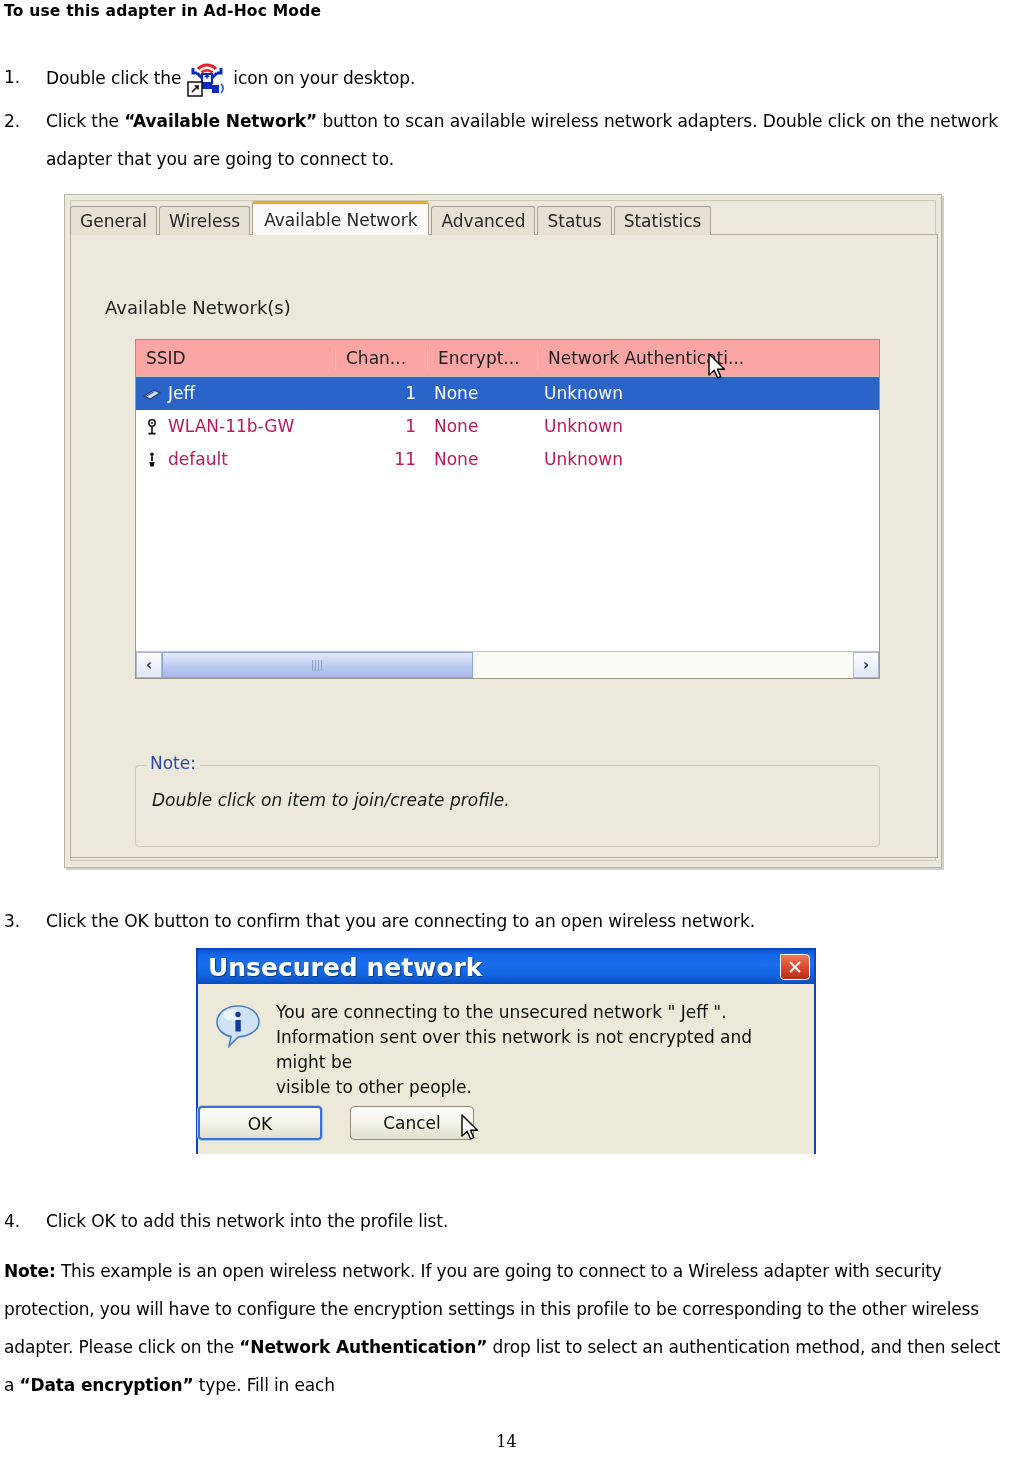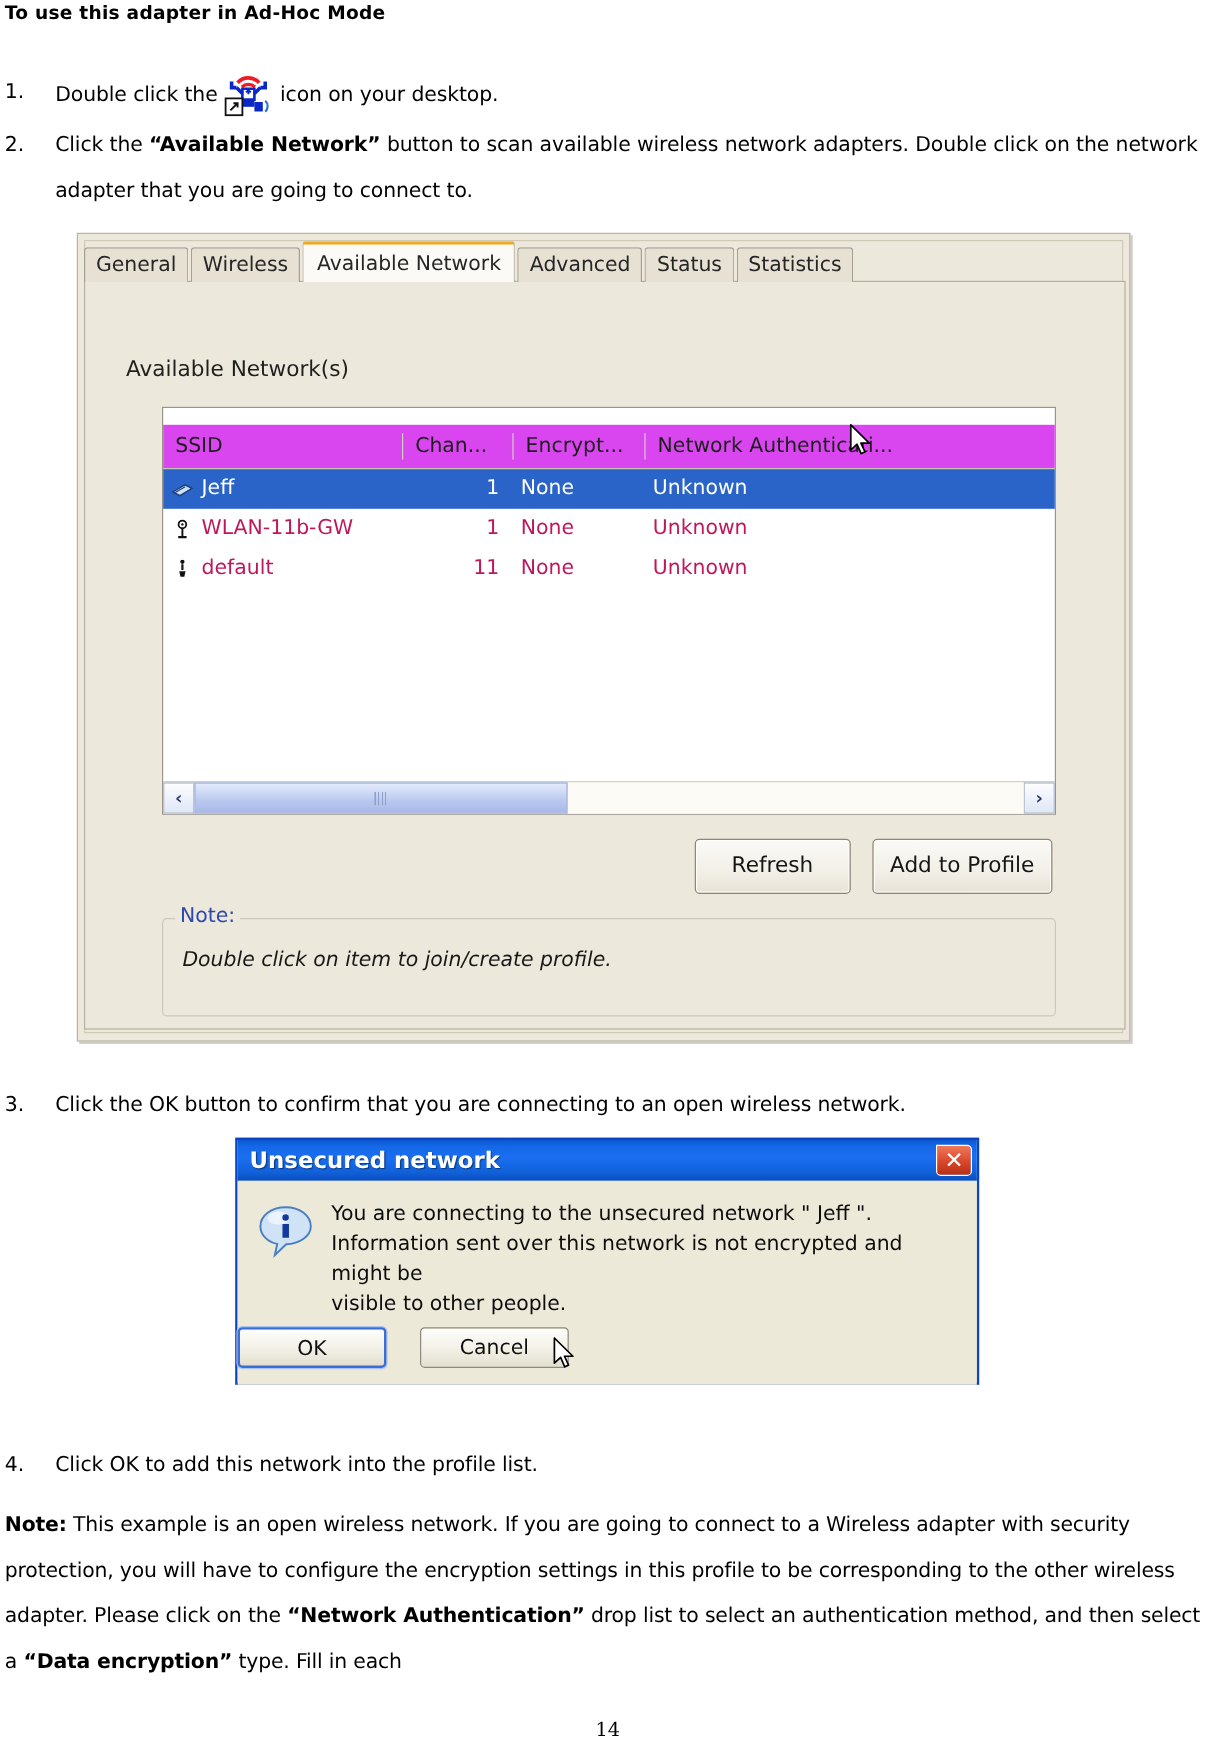--- a/index.html
+++ b/index.html
@@ -171,25 +171,24 @@
     width: 745px;
     height: 340px;
     background: #ffffff;
     border: 1px solid #9a958a;
     box-sizing: border-box;
   }
   .netlist-head {
     display: flex;
     height: 36px;
     align-items: center;
-    background: #d946ef;
+    background: #fca5a5;
     border-bottom: 1px solid #c9c4b7;
     font-size: 17px;
     color: #1d1d1d;
-    margin-top: 14px;
   }
   .netlist-head .col {
     padding-left: 10px;
     border-right: 1px solid #d3cec2;
     height: 22px;
     line-height: 22px;
     box-sizing: border-box;
     overflow: hidden;
     white-space: nowrap;
   }
@@ -351,21 +350,21 @@
     height: 34px;
     background: linear-gradient(to bottom, #0b57d0 0%, #1568e8 16%, #1a6ff0 45%, #1060d8 80%, #0a4cc0 100%);
     display: flex;
     align-items: center;
     padding: 0 4px 0 10px;
     box-sizing: border-box;
   }
   #unsecured-dialog .titletext {
     flex: 1;
     color: #ffffff;
-    font-size: 19px;
+    font-size: 25px;
     font-weight: bold;
     text-shadow: 1px 1px 1px rgba(0,0,0,.45);
     white-space: nowrap;
   }
   #unsecured-dialog .closebtn {
     width: 30px;
     height: 26px;
     background: linear-gradient(to bottom, #f0785a, #d8472a 55%, #b62f17);
     border: 1px solid #ffffff;
     border-radius: 0 4px 4px 4px;
@@ -536,24 +535,20 @@
           <div class="arrow">‹</div>
           <div class="track">
             <div class="thumb">
                 <span class="grip"></span>
               </div>
           </div>
           <div class="arrow">›</div>
         </div>
       </div>
 
-      <div class="btnrow">
-        <div class="winbtn">Refresh</div>
-        <div class="winbtn">Add to Profile</div>
-      </div>
 
       <div class="groupbox">
         <span class="gb-title">Note:</span>
         <span class="gb-text">Double click on item to join/create profile.</span>
       </div>
 
       <div class="cursor" style="left:636px; top:118px;">
         <svg width="22" height="30" viewBox="0 0 22 30">
           <path d="M2 1 L2 22 L7.2 17.2 L10.6 25 L13.8 23.6 L10.4 16.2 L17.4 16.2 Z" fill="#ffffff" stroke="#000000" stroke-width="1.4" stroke-linejoin="round"></path>
         </svg>

